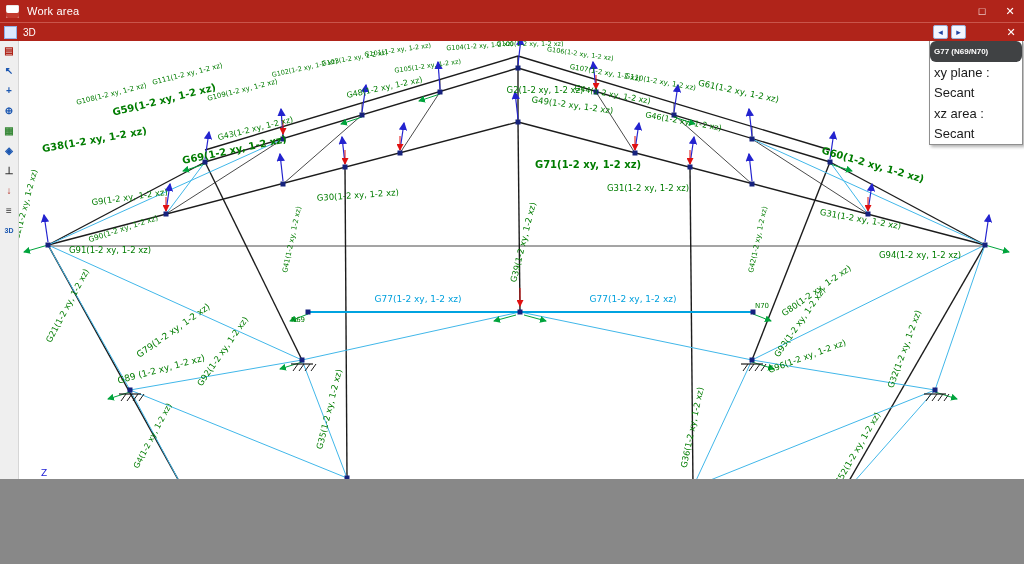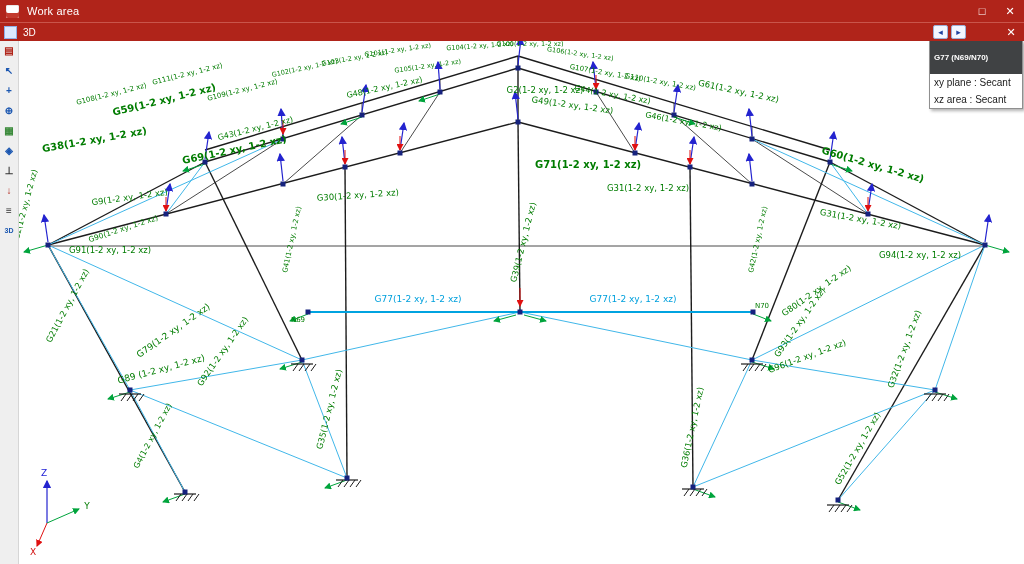--- a/index.html
+++ b/index.html
@@ -1,16 +1,16 @@
 <!DOCTYPE html>
 <html><head>
 <meta charset="utf-8">
 <style>
   html,body{margin:0;padding:0;background:#888;}
-  .window{position:relative;width:1024px;height:564px;background:#fff;overflow:hidden;
+  .window{position:relative;width:1024px;height:479px;background:#fff;overflow:hidden;
           font-family:"Liberation Sans",sans-serif;outline:1px solid #7a150e;}
   
   .titlebar{position:absolute;left:0;top:0;right:0;height:22px;background:#b0241a;
             display:flex;align-items:center;color:#fff;z-index:10;}
   .app-ico{width:13px;height:13px;margin:0 8px 0 6px;background:#fff;border-radius:2px;
            box-shadow:inset 0 -5px 0 #c23a2e, inset 0 0 0 1px #e8e8e8;}
   .title{font-size:11px;letter-spacing:.2px;}
   .winbtns{margin-left:auto;display:flex;height:100%;}
   .wbtn{width:28px;height:22px;background:transparent;border:0;color:#fff;font-size:11px;
         cursor:pointer;font-family:inherit;padding:0;}
@@ -31,22 +31,22 @@
            padding-top:3px;gap:4px;z-index:9;}
   .tool{width:16px;height:16px;border:0;background:transparent;font-size:10px;line-height:16px;
         text-align:center;padding:0;cursor:pointer;color:#333;font-family:inherit;font-weight:bold;}
   
   .canvas{position:absolute;left:18px;top:40px;right:0;bottom:0;background:#fff;overflow:hidden;}
   #scene{position:absolute;left:-18px;top:-40px;width:1024px;height:564px;pointer-events:none;}
   #scene text{font-family:"DejaVu Sans",sans-serif;}
   
   .tooltip{position:absolute;top:0;right:1px;width:92px;border:1px solid #8f8f8f;background:#fff;
            box-shadow:2px 2px 3px rgba(0,0,0,.3);z-index:6;}
-  .tt-head{background:#404244;color:#fff;font-weight:bold;padding:12px 4px;font-size:8px;}
-  .tt-row{padding:1px 4px;color:#1a1a1a;font-size:10px;line-height:1.5;}
+  .tt-head{background:#404244;color:#fff;font-weight:bold;padding:6px 4px;font-size:8px;border-radius:6px;}
+  .tt-row{padding:1px 4px;color:#1a1a1a;font-size:13px;line-height:1.5;}
 </style>
 </head>
 <body>
 
 <div class="window">
 
   <div class="titlebar">
     <span class="app-ico"></span>
     <span class="title">Work area</span>
     <div class="winbtns">

